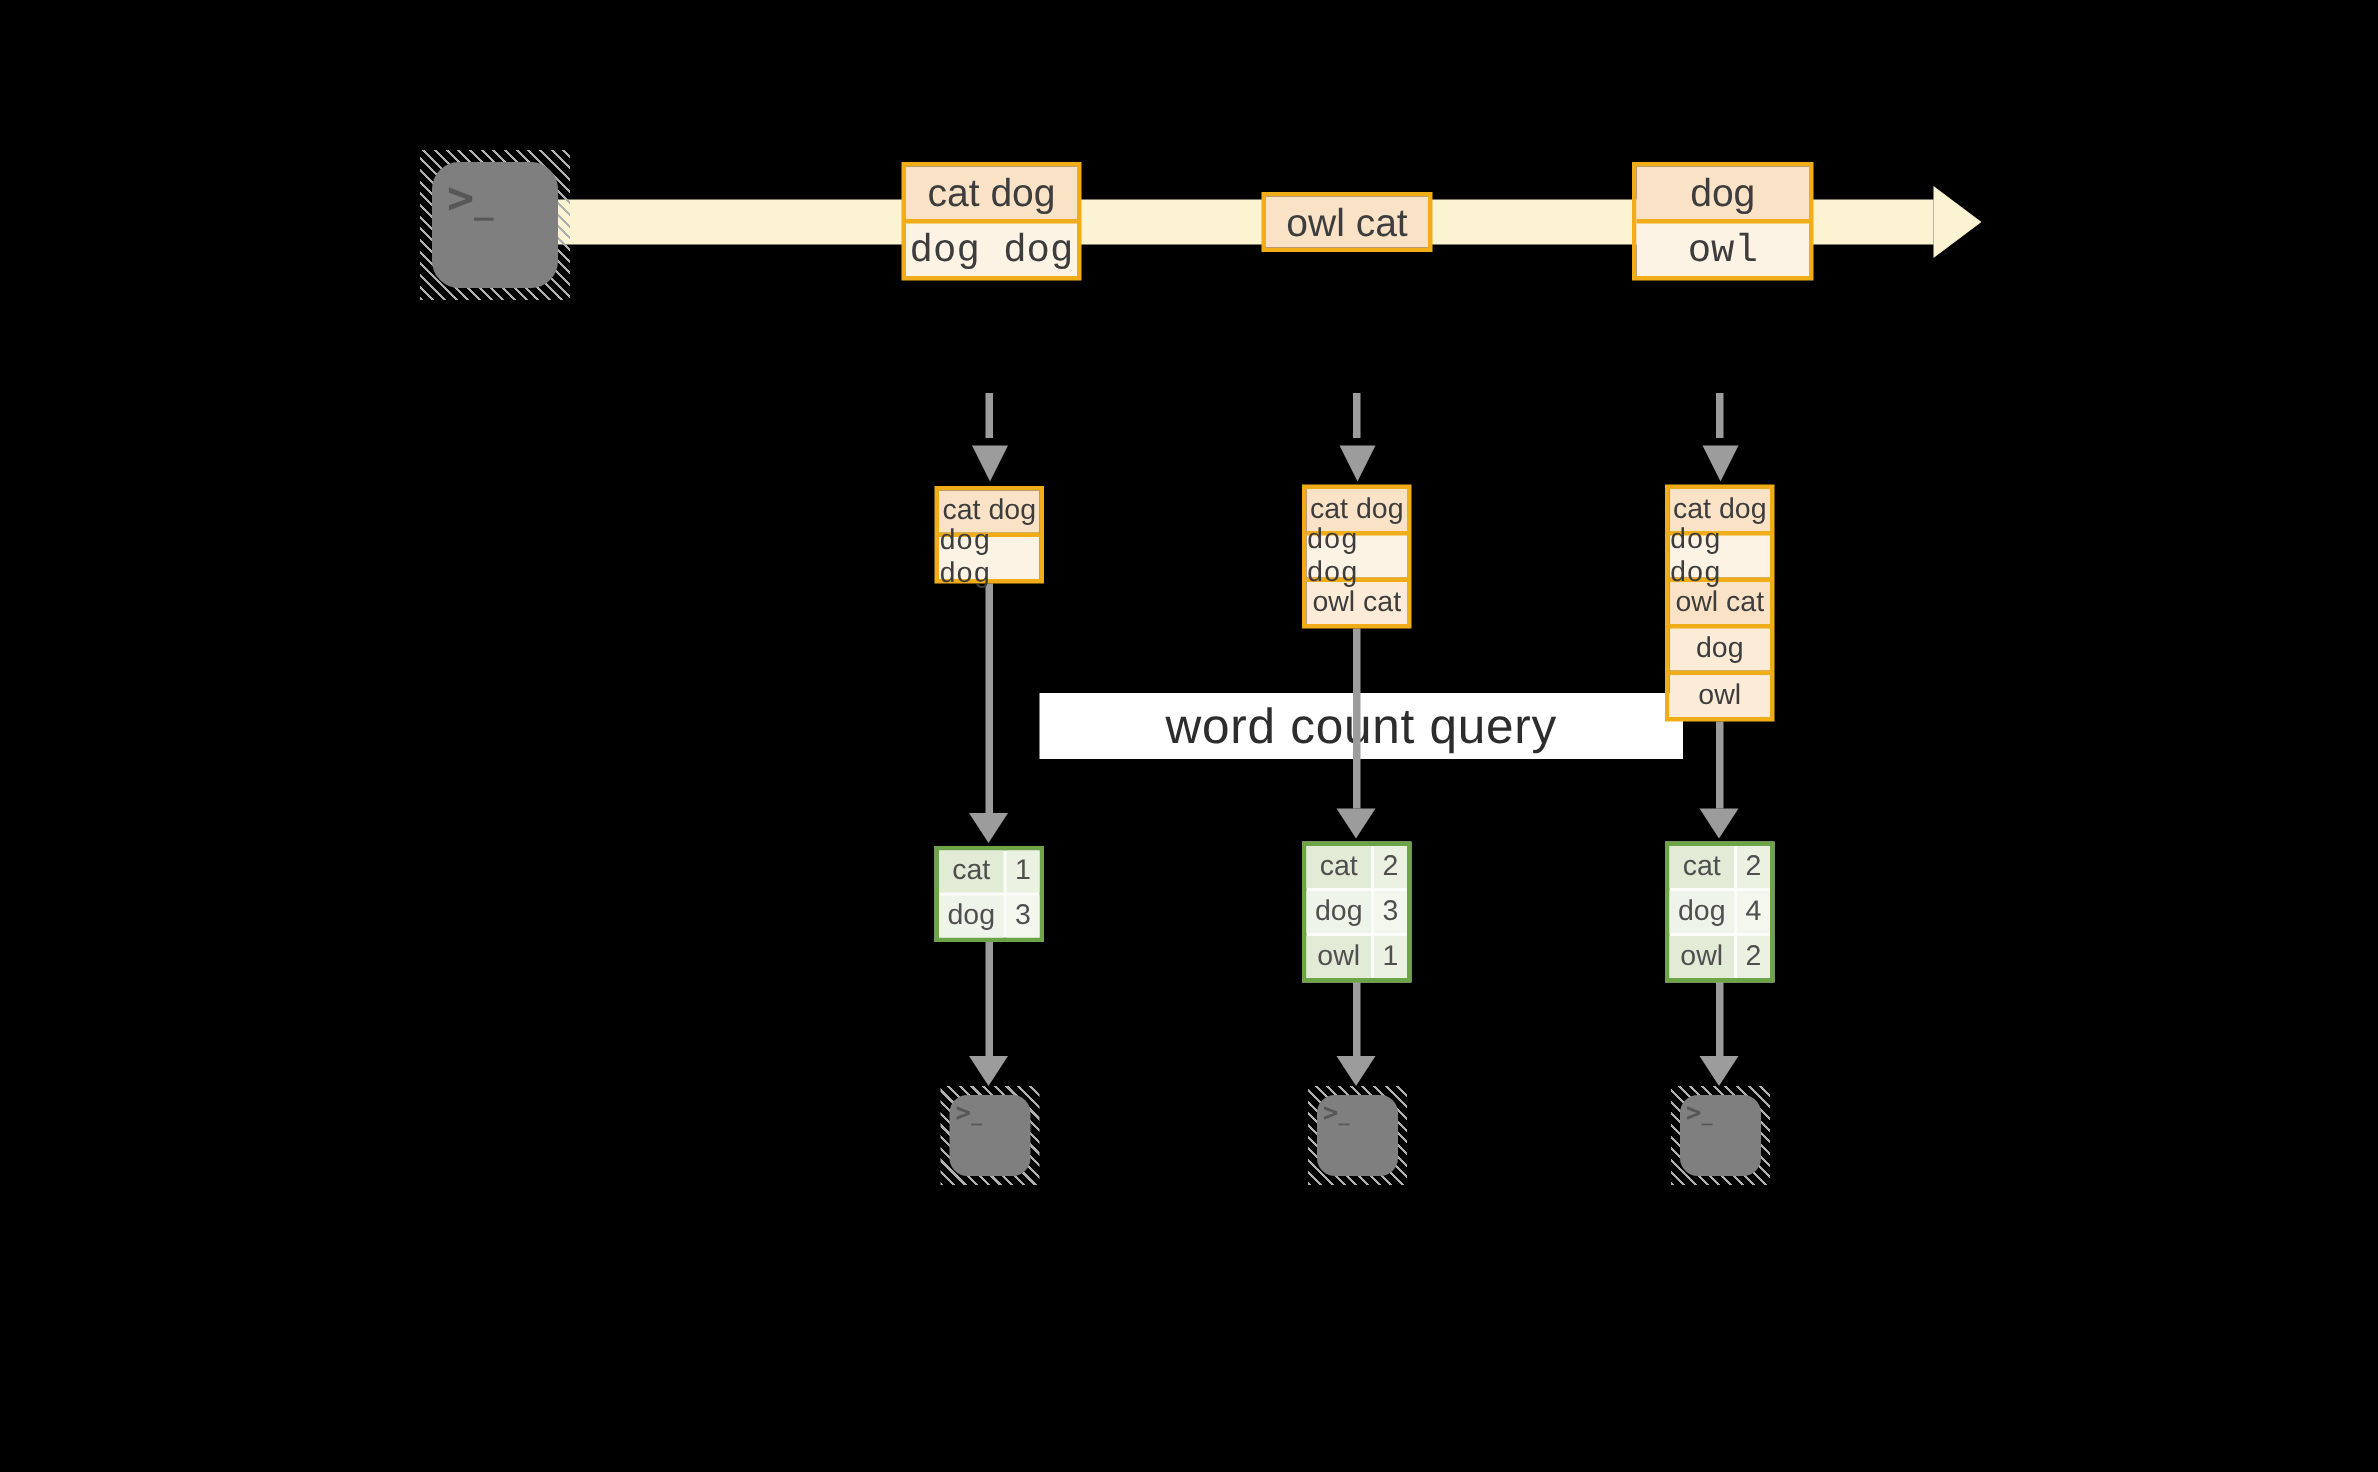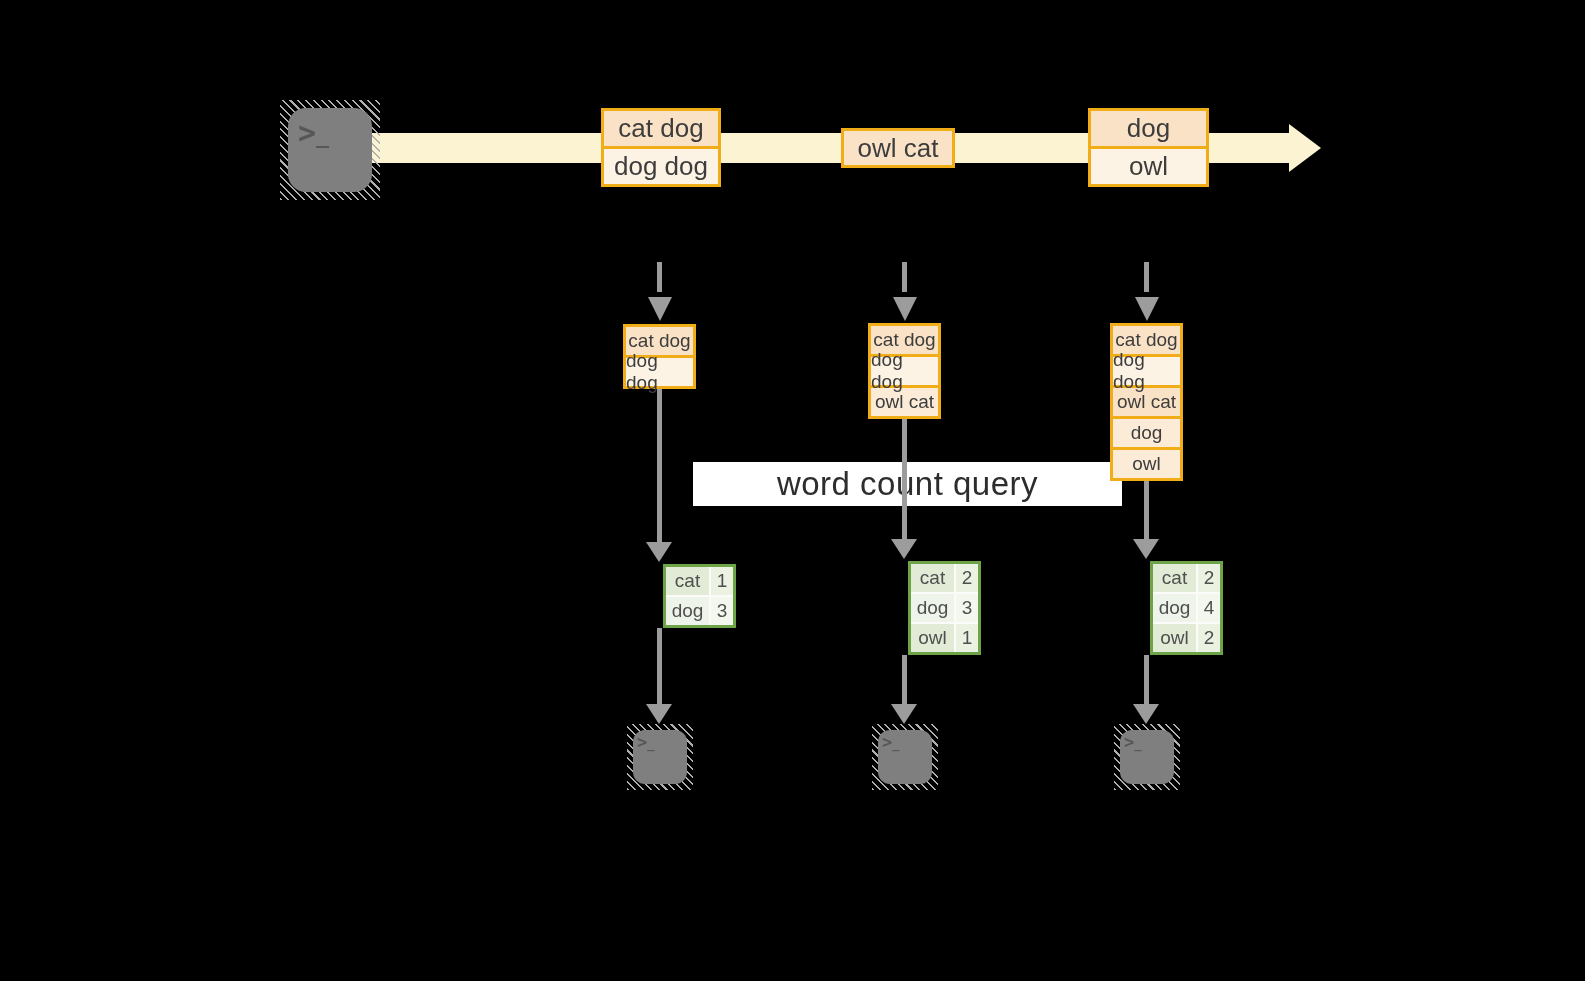--- a/index.html
+++ b/index.html
@@ -30,35 +30,35 @@
   .band-head{position:absolute;left:1289px;top:124px;width:0;height:0;z-index:1;
     border-top:24px solid transparent;border-bottom:24px solid transparent;border-left:32px solid var(--band);}
 
   
   .obox{position:absolute;border:3px solid var(--gold-border);z-index:3;}
   .orow{display:flex;align-items:center;justify-content:center;color:var(--label-text);}
   .orow + .orow{border-top:3px solid var(--gold-border);}
   .ebox .orow{height:35px;font-size:26px;}
   .ebox2 .orow{height:34px;font-size:26px;}
   .sbox .orow{height:28px;font-size:19px;}
-  .f-peach{background:var(--peach);} .f-cream{background:var(--cream);} .f-plight{background:var(--peach-light);}
+  .f-peach{background:var(--peach);} .f-cream{background:var(--cream);font-family:Liberation Mono, monospace;} .f-plight{background:var(--peach-light);}
 
   
   .shaft{position:absolute;width:5px;background:var(--arrow-gray);z-index:2;}
   .head{position:absolute;width:0;height:0;z-index:2;
     border-left:13px solid transparent;border-right:13px solid transparent;border-top:20px solid var(--arrow-gray);}
   .dhead{border-left:12px solid transparent;border-right:12px solid transparent;border-top:24px solid var(--arrow-gray);}
 
   
   .query{position:absolute;left:693px;top:462px;width:429px;height:44px;background:var(--query-bg);z-index:1;
     display:flex;align-items:center;justify-content:center;font-size:33px;letter-spacing:.5px;color:var(--query-text);}
 
   
   .gtable{position:absolute;border:3px solid var(--green-border);background:var(--table-gap);
-    display:grid;grid-template-columns:43px 22px;gap:2px;z-index:3;margin-left:40px;}
+    display:grid;grid-template-columns:43px 22px;gap:2px;z-index:3;}
   .gcell{height:28px;display:flex;align-items:center;justify-content:center;font-size:19px;color:var(--count-text);}
   .ga{background:var(--gcell-a);} .ga2{background:var(--gcell-a2);}
   .gb{background:var(--gcell-b);} .gb2{background:var(--gcell-b2);}
 </style>
 </head>
 <body>
 
 <div class="canvas">
 
   <div class="term term-lg" style="left:280px;top:100px;width:100px;height:100px;">

